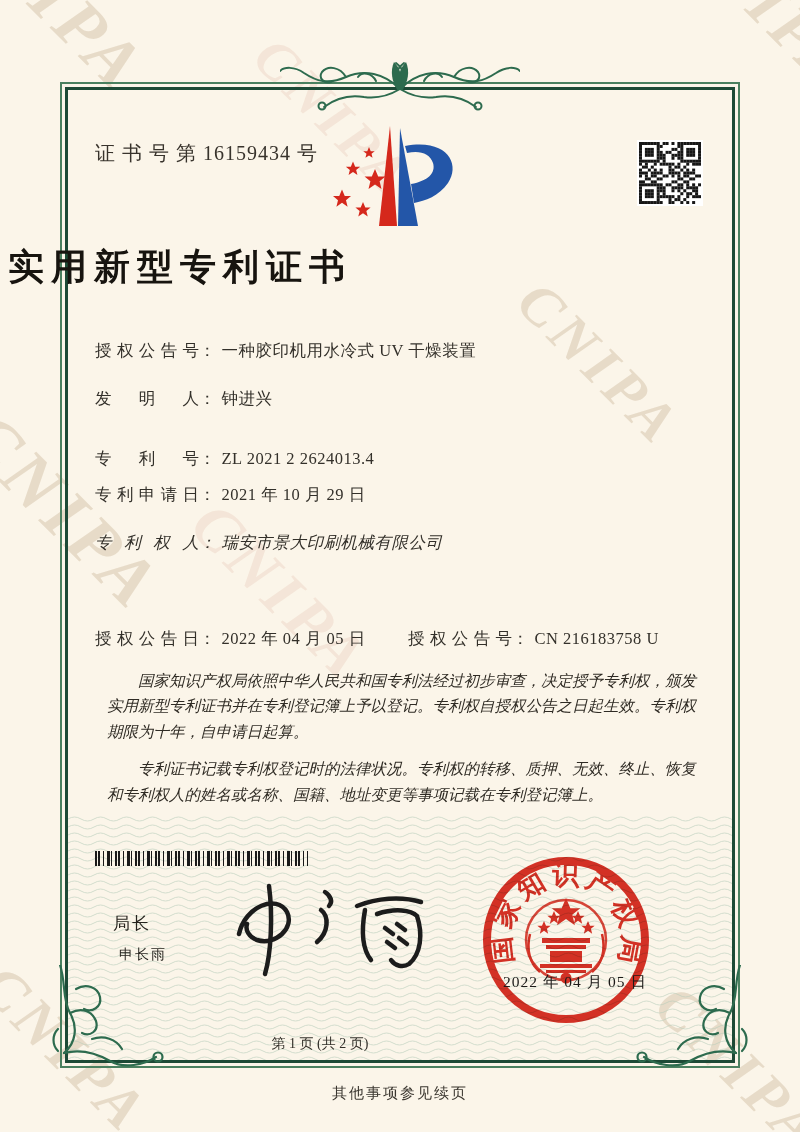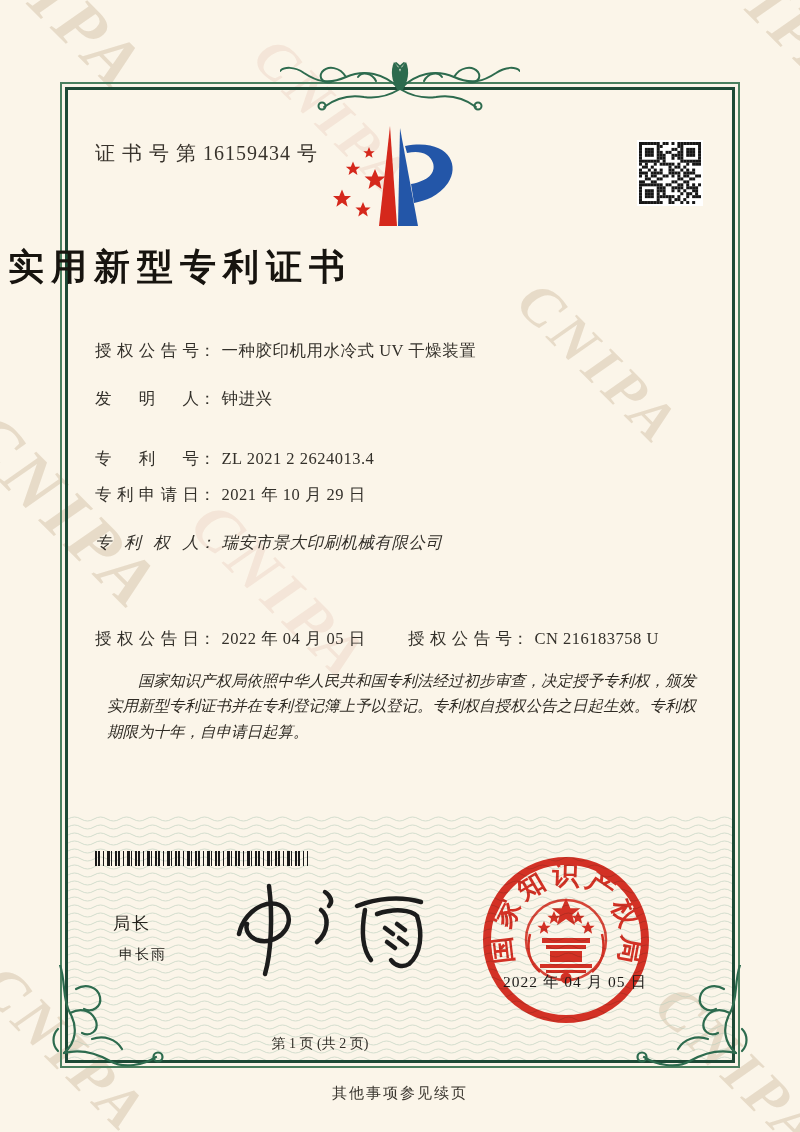--- a/index.html
+++ b/index.html
@@ -384,20 +384,21 @@
   </div>
   <div class="frow" style="top:628px;width:614px;">
     <span class="flabel">授权公告日</span><span>：</span><span class="fval">2022 年 04 月 05 日</span>
     <span class="fpair2">
       <span class="flabel">授权公告号</span><span>：</span><span class="fval">CN 216183758 U</span>
     </span>
   </div>
 
   <div class="paras">
     <p>国家知识产权局依照中华人民共和国专利法经过初步审查，决定授予专利权，颁发实用新型专利证书并在专利登记簿上予以登记。专利权自授权公告之日起生效。专利权期限为十年，自申请日起算。</p>
+    <p>专利证书记载专利权登记时的法律状况。专利权的转移、质押、无效、终止、恢复和专利权人的姓名或名称、国籍、地址变更等事项记载在专利登记簿上。</p>
   </div>
 
   <div class="barcode"></div>
 
   <div class="signer-title">局长</div>
   <div class="signer-name">申长雨</div>
 
   <svg class="signature" width="210" height="108" viewBox="0 0 210 108">
     <g fill="none" stroke="#1c1c1c" stroke-width="4.5" stroke-linecap="round">
       <path d="M14,58 C20,30 52,18 62,36 C70,52 50,70 32,64 C24,61 20,54 22,48"></path>

